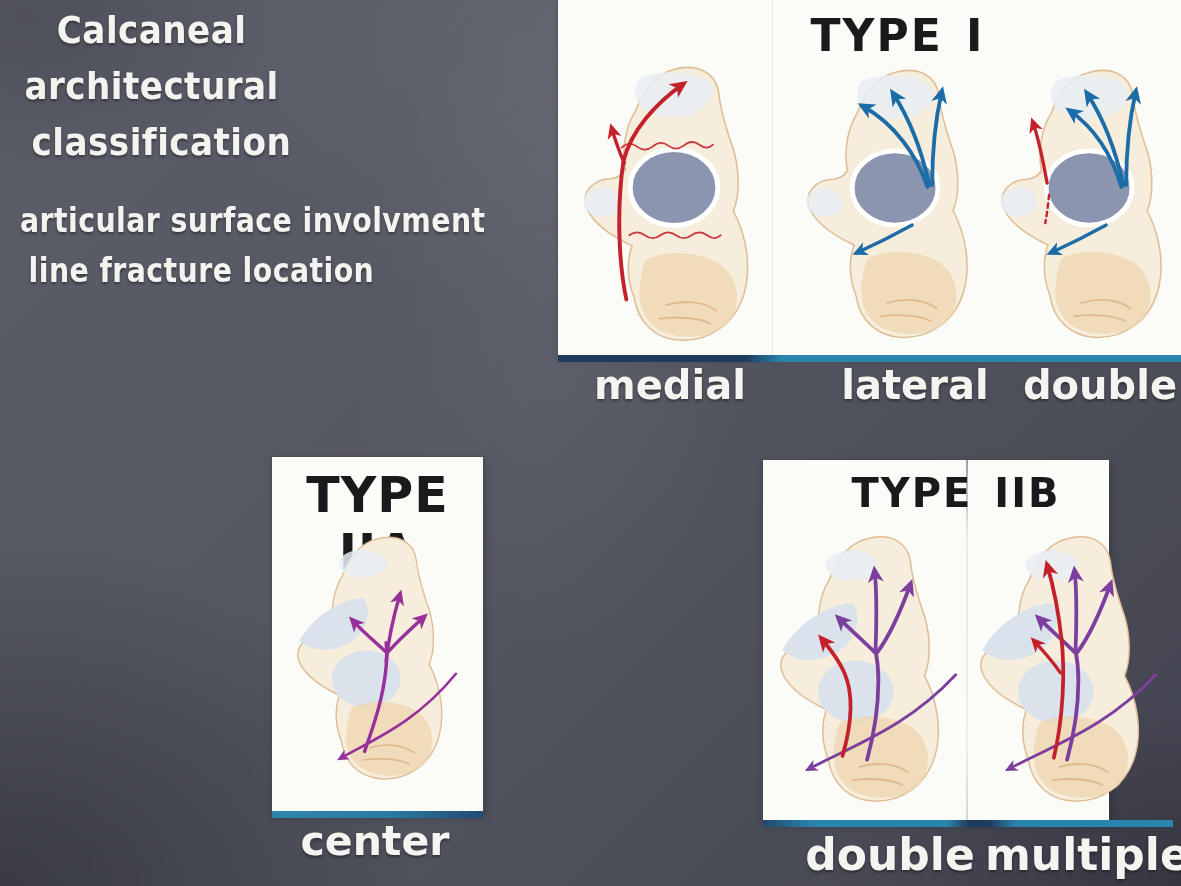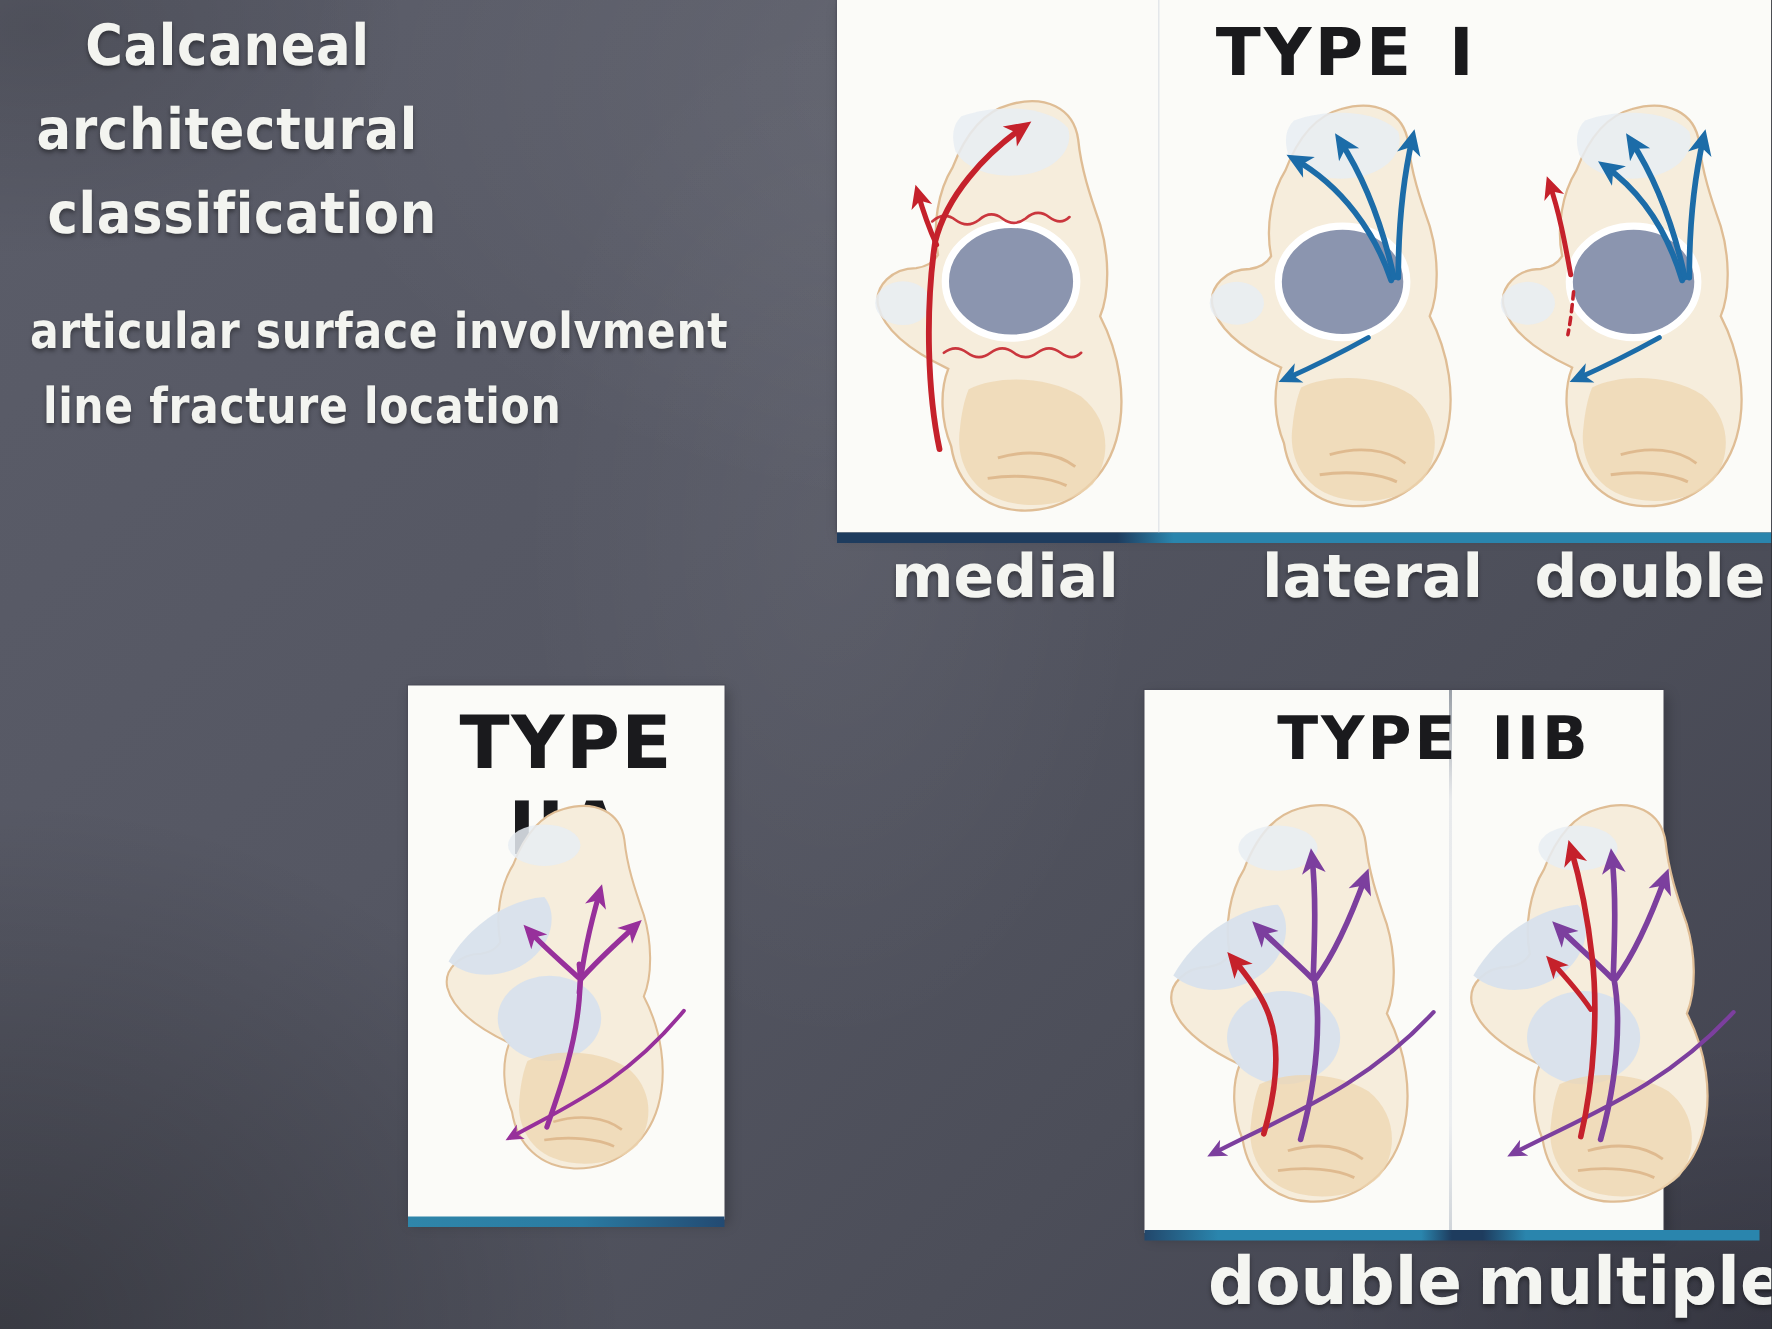--- a/index.html
+++ b/index.html
@@ -199,20 +199,21 @@
       <g>
         <path class="arrow fpa" stroke-width="3" marker-start="url(#ah-purpa)" d="M62,264 C105,240 150,222 196,166"></path>
         <path class="arrow fpa" stroke-width="4" d="M90,256 C102,222 112,192 115,158 C116,147 116,138 115,130"></path>
         <path class="arrow fpa" stroke-width="4" marker-end="url(#ah-purpa)" d="M115,152 C118,122 124,98 131,74"></path>
         <path class="arrow fpa" stroke-width="4" marker-end="url(#ah-purpa)" d="M114,140 C100,127 88,117 76,104"></path>
         <path class="arrow fpa" stroke-width="4" marker-end="url(#ah-purpa)" d="M116,142 C132,124 146,112 159,100"></path>
       </g>
     </svg>
   </section>
   <div class="baseline t2a"></div>
+  <div class="blabel lb-center">center</div>
 
   <section class="panel panel-type2b">
     <div class="seam"></div>
     <h2>TYPE IIB</h2>
 
     <svg class="bone b-iibL" viewBox="0 0 210 300">
       <use href="#boneLateral"></use>
       <g>
         <path class="arrow fpb" stroke-width="3" marker-start="url(#ah-purpb)" d="M42,254 C96,226 148,208 198,154"></path>
         <path class="arrow fpb" stroke-width="4" d="M104,244 C112,215 116,190 116,160 C116,148 115,138 113,128"></path>

